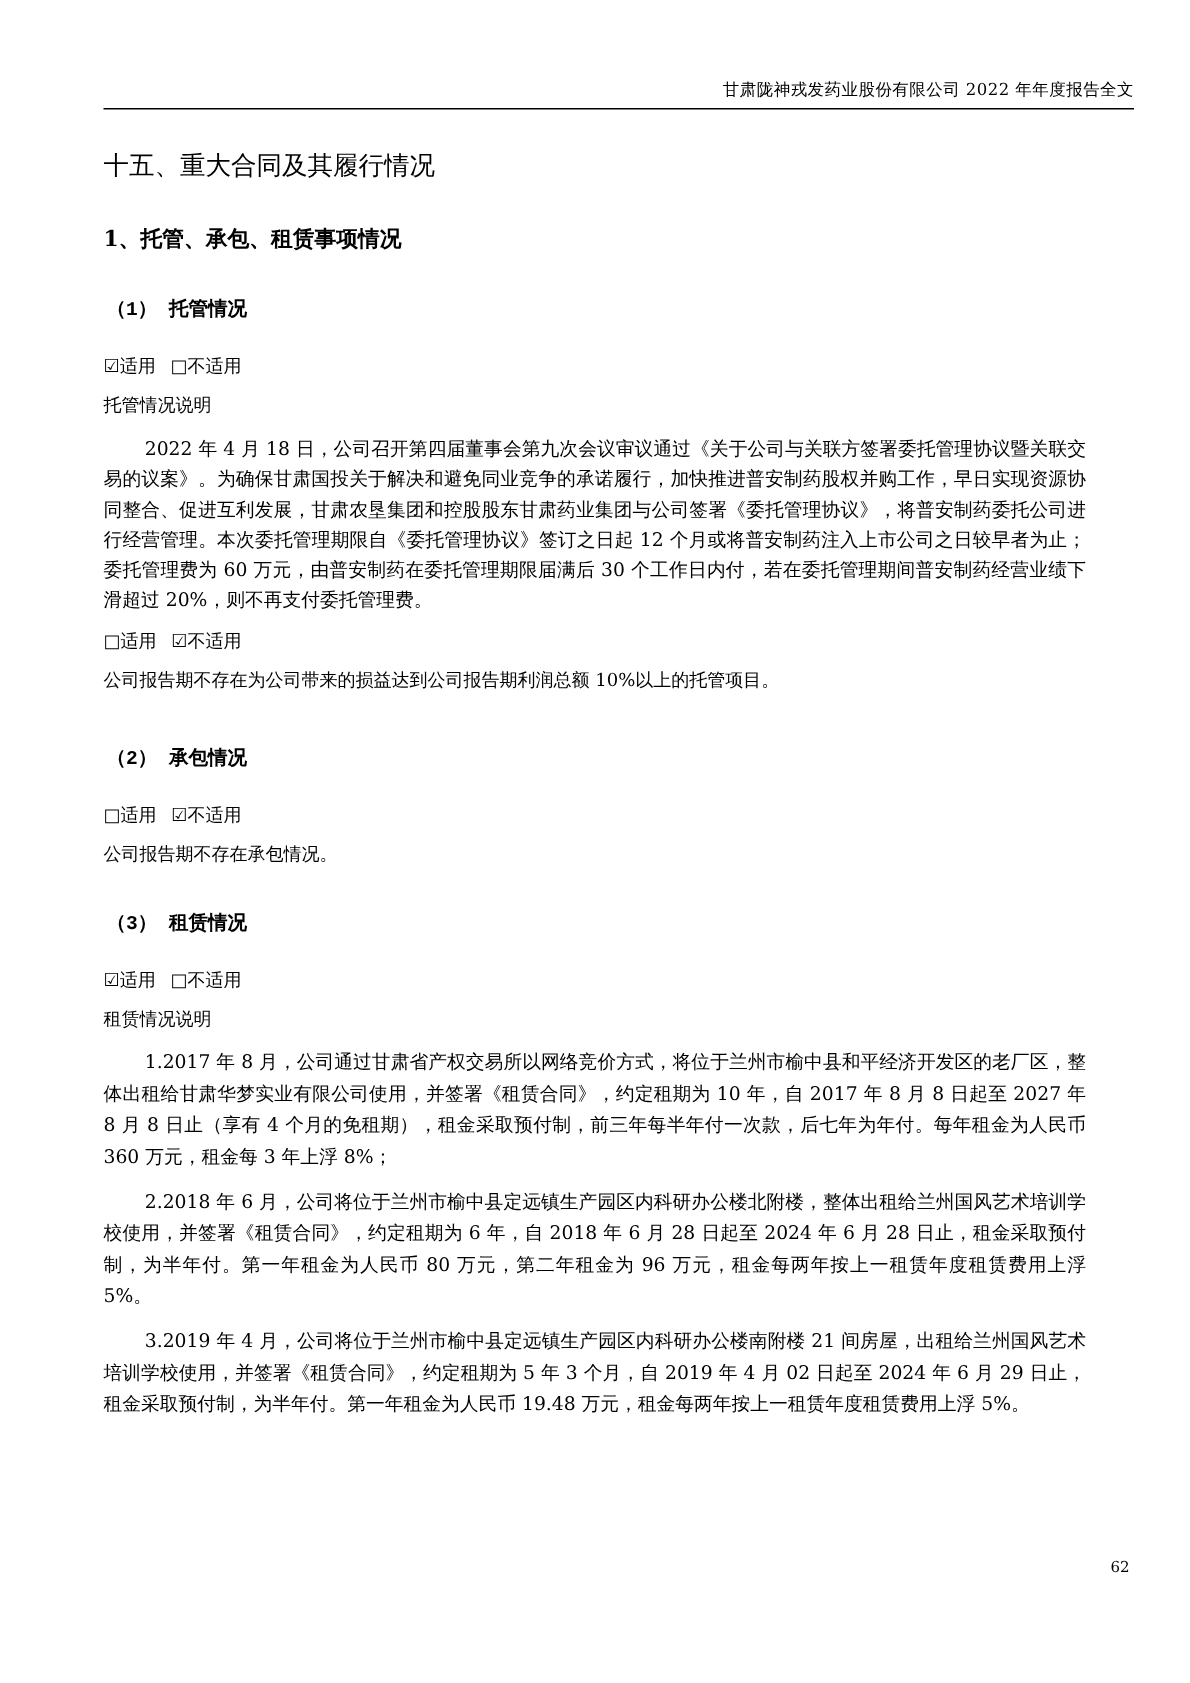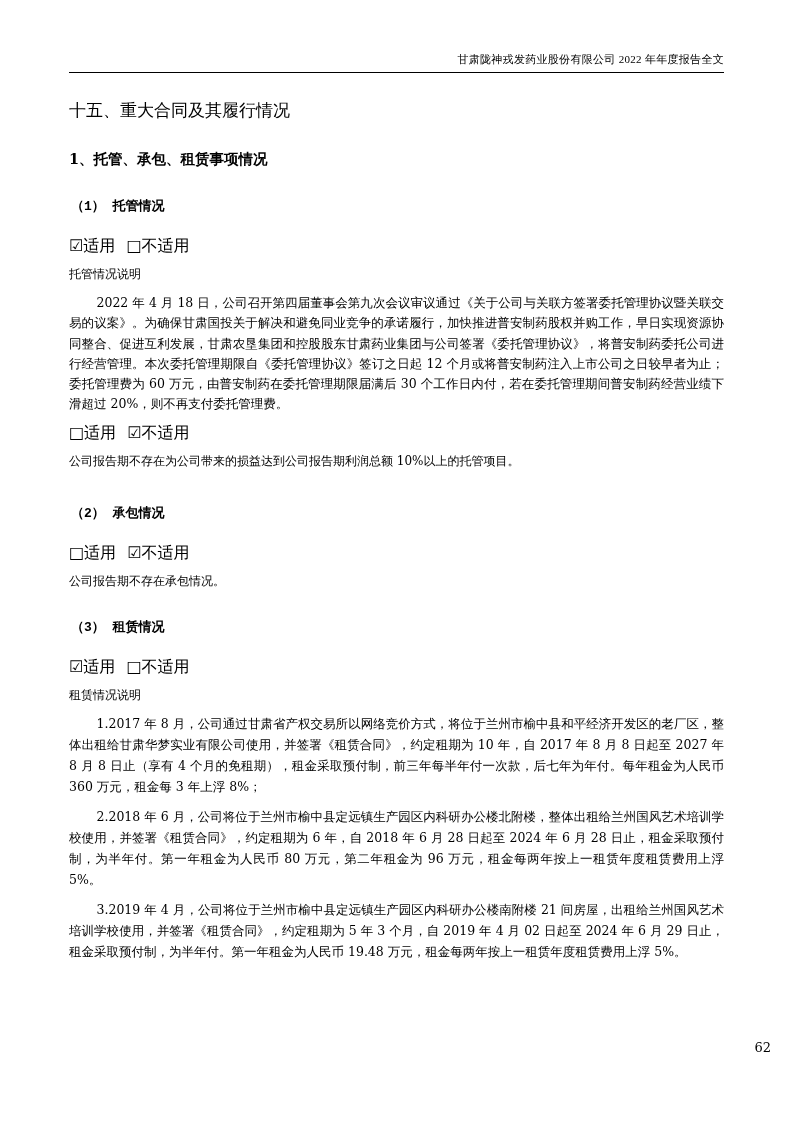--- a/index.html
+++ b/index.html
@@ -6,21 +6,21 @@
   body { background: #ffffff; }
   .page {
     position: relative;
     width: 793px;
     height: 1122px;
     background: #ffffff;
     color: #000000;
     font-family: "DejaVu Serif", "Liberation Serif", serif;
     overflow: hidden;
   }
-  .header { padding: 52px 69px 0 69px; font-family: Liberation Serif, serif; }
+  .header { padding: 52px 37px 0 69px; }
   .header-text {
     text-align: right;
     font-size: 11px;
     letter-spacing: 0.3px;
     padding-bottom: 5px;
   }
   .header-rule { border-bottom: 1.4px solid #000; }
   .content { padding: 0 69px; }
   .chapter-title {
     font-size: 17px;
@@ -32,21 +32,21 @@
     font-weight: bold;
     margin: 28px 0 0 0;
   }
   .sub-title {
     font-size: 13px;
     font-weight: bold;
     margin: 28px 0 0 2px;
     font-family: Liberation Mono, monospace;
   }
   .check-row {
-    font-size: 16px;
+    font-size: 12px;
     margin-top: 21px;
   }
   .check-row .check-item { margin-right: 6px; }
   .small-line {
     font-size: 12px;
     margin-top: 9px;
   }
   .para {
     font-size: 12.5px;
     line-height: 20.3px;
@@ -57,22 +57,22 @@
   .lease-para {
     font-size: 12.5px;
     line-height: 21px;
     text-align: justify;
     text-indent: 2.2em;
     margin: 9px 0 0 0;
   }
   .page-number {
     position: absolute;
     top: 1040px;
-    right: 22px;
-    font-size: 13px;
+    right: 40px;
+    font-size: 10px;
   }
 </style>
 </head>
 <body>
 
 <div class="page">
 
   <div class="header">
     <div class="header-text">甘肃陇神戎发药业股份有限公司 2022 年年度报告全文</div>
     <div class="header-rule"></div>

